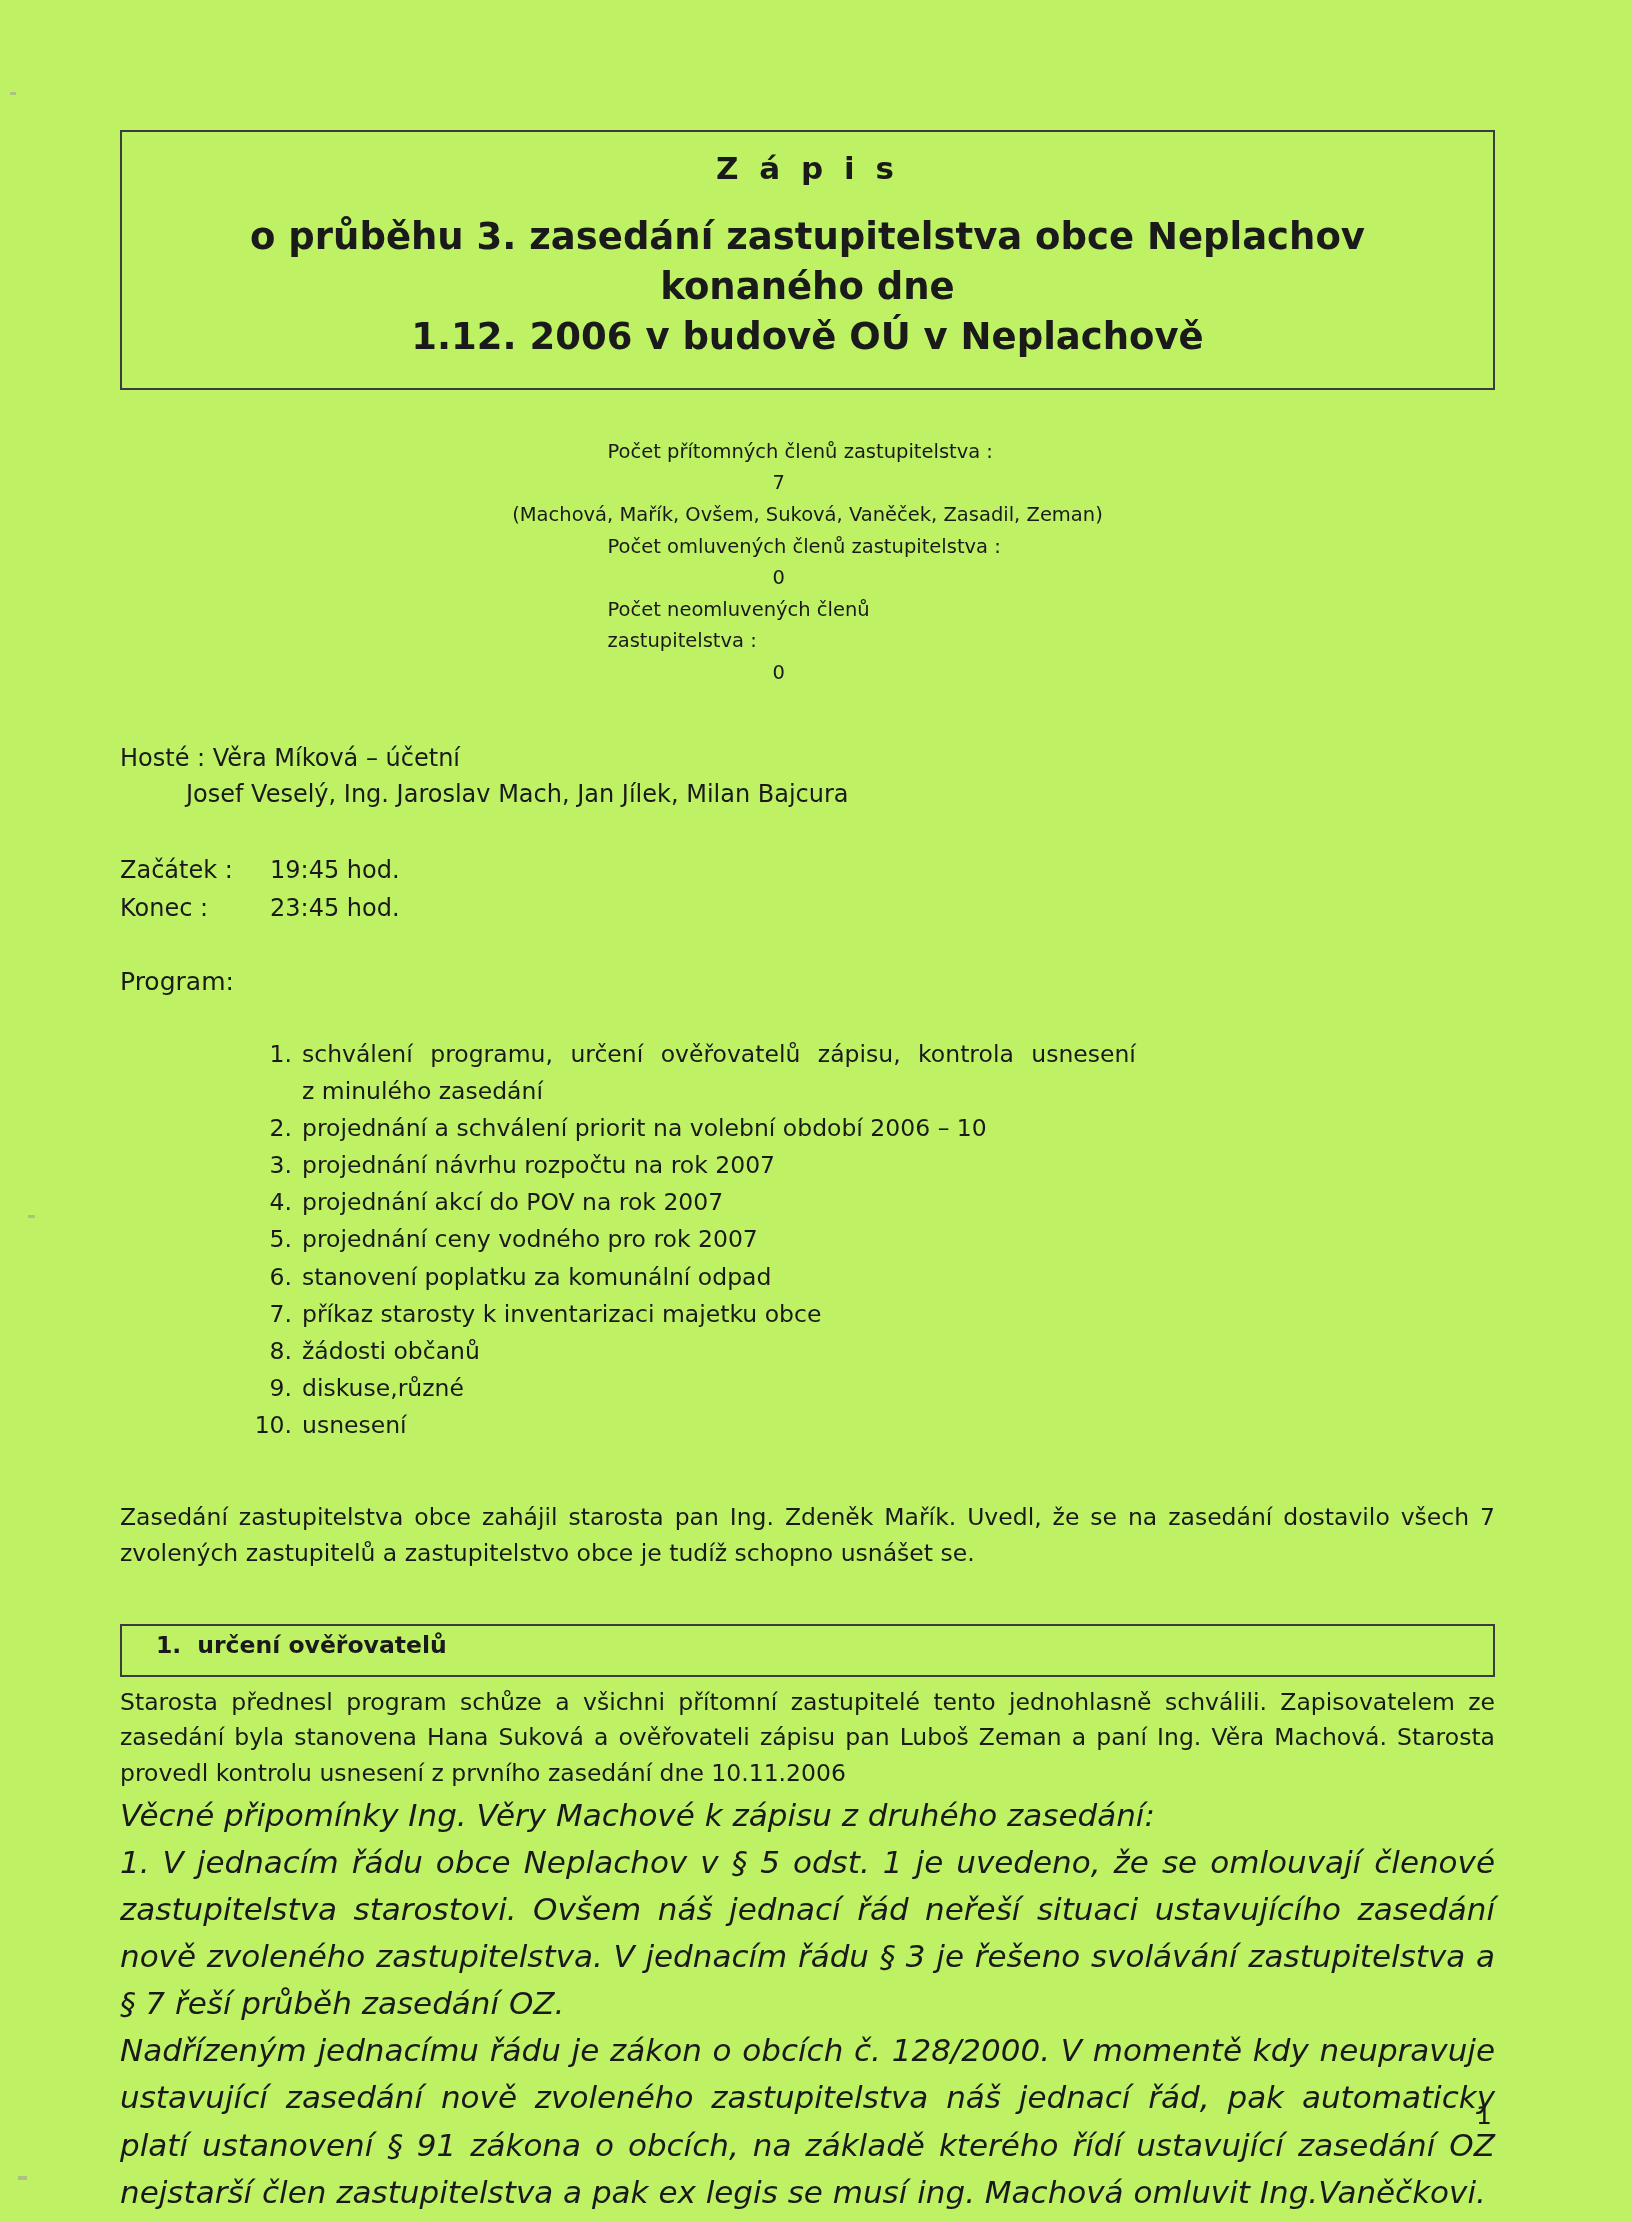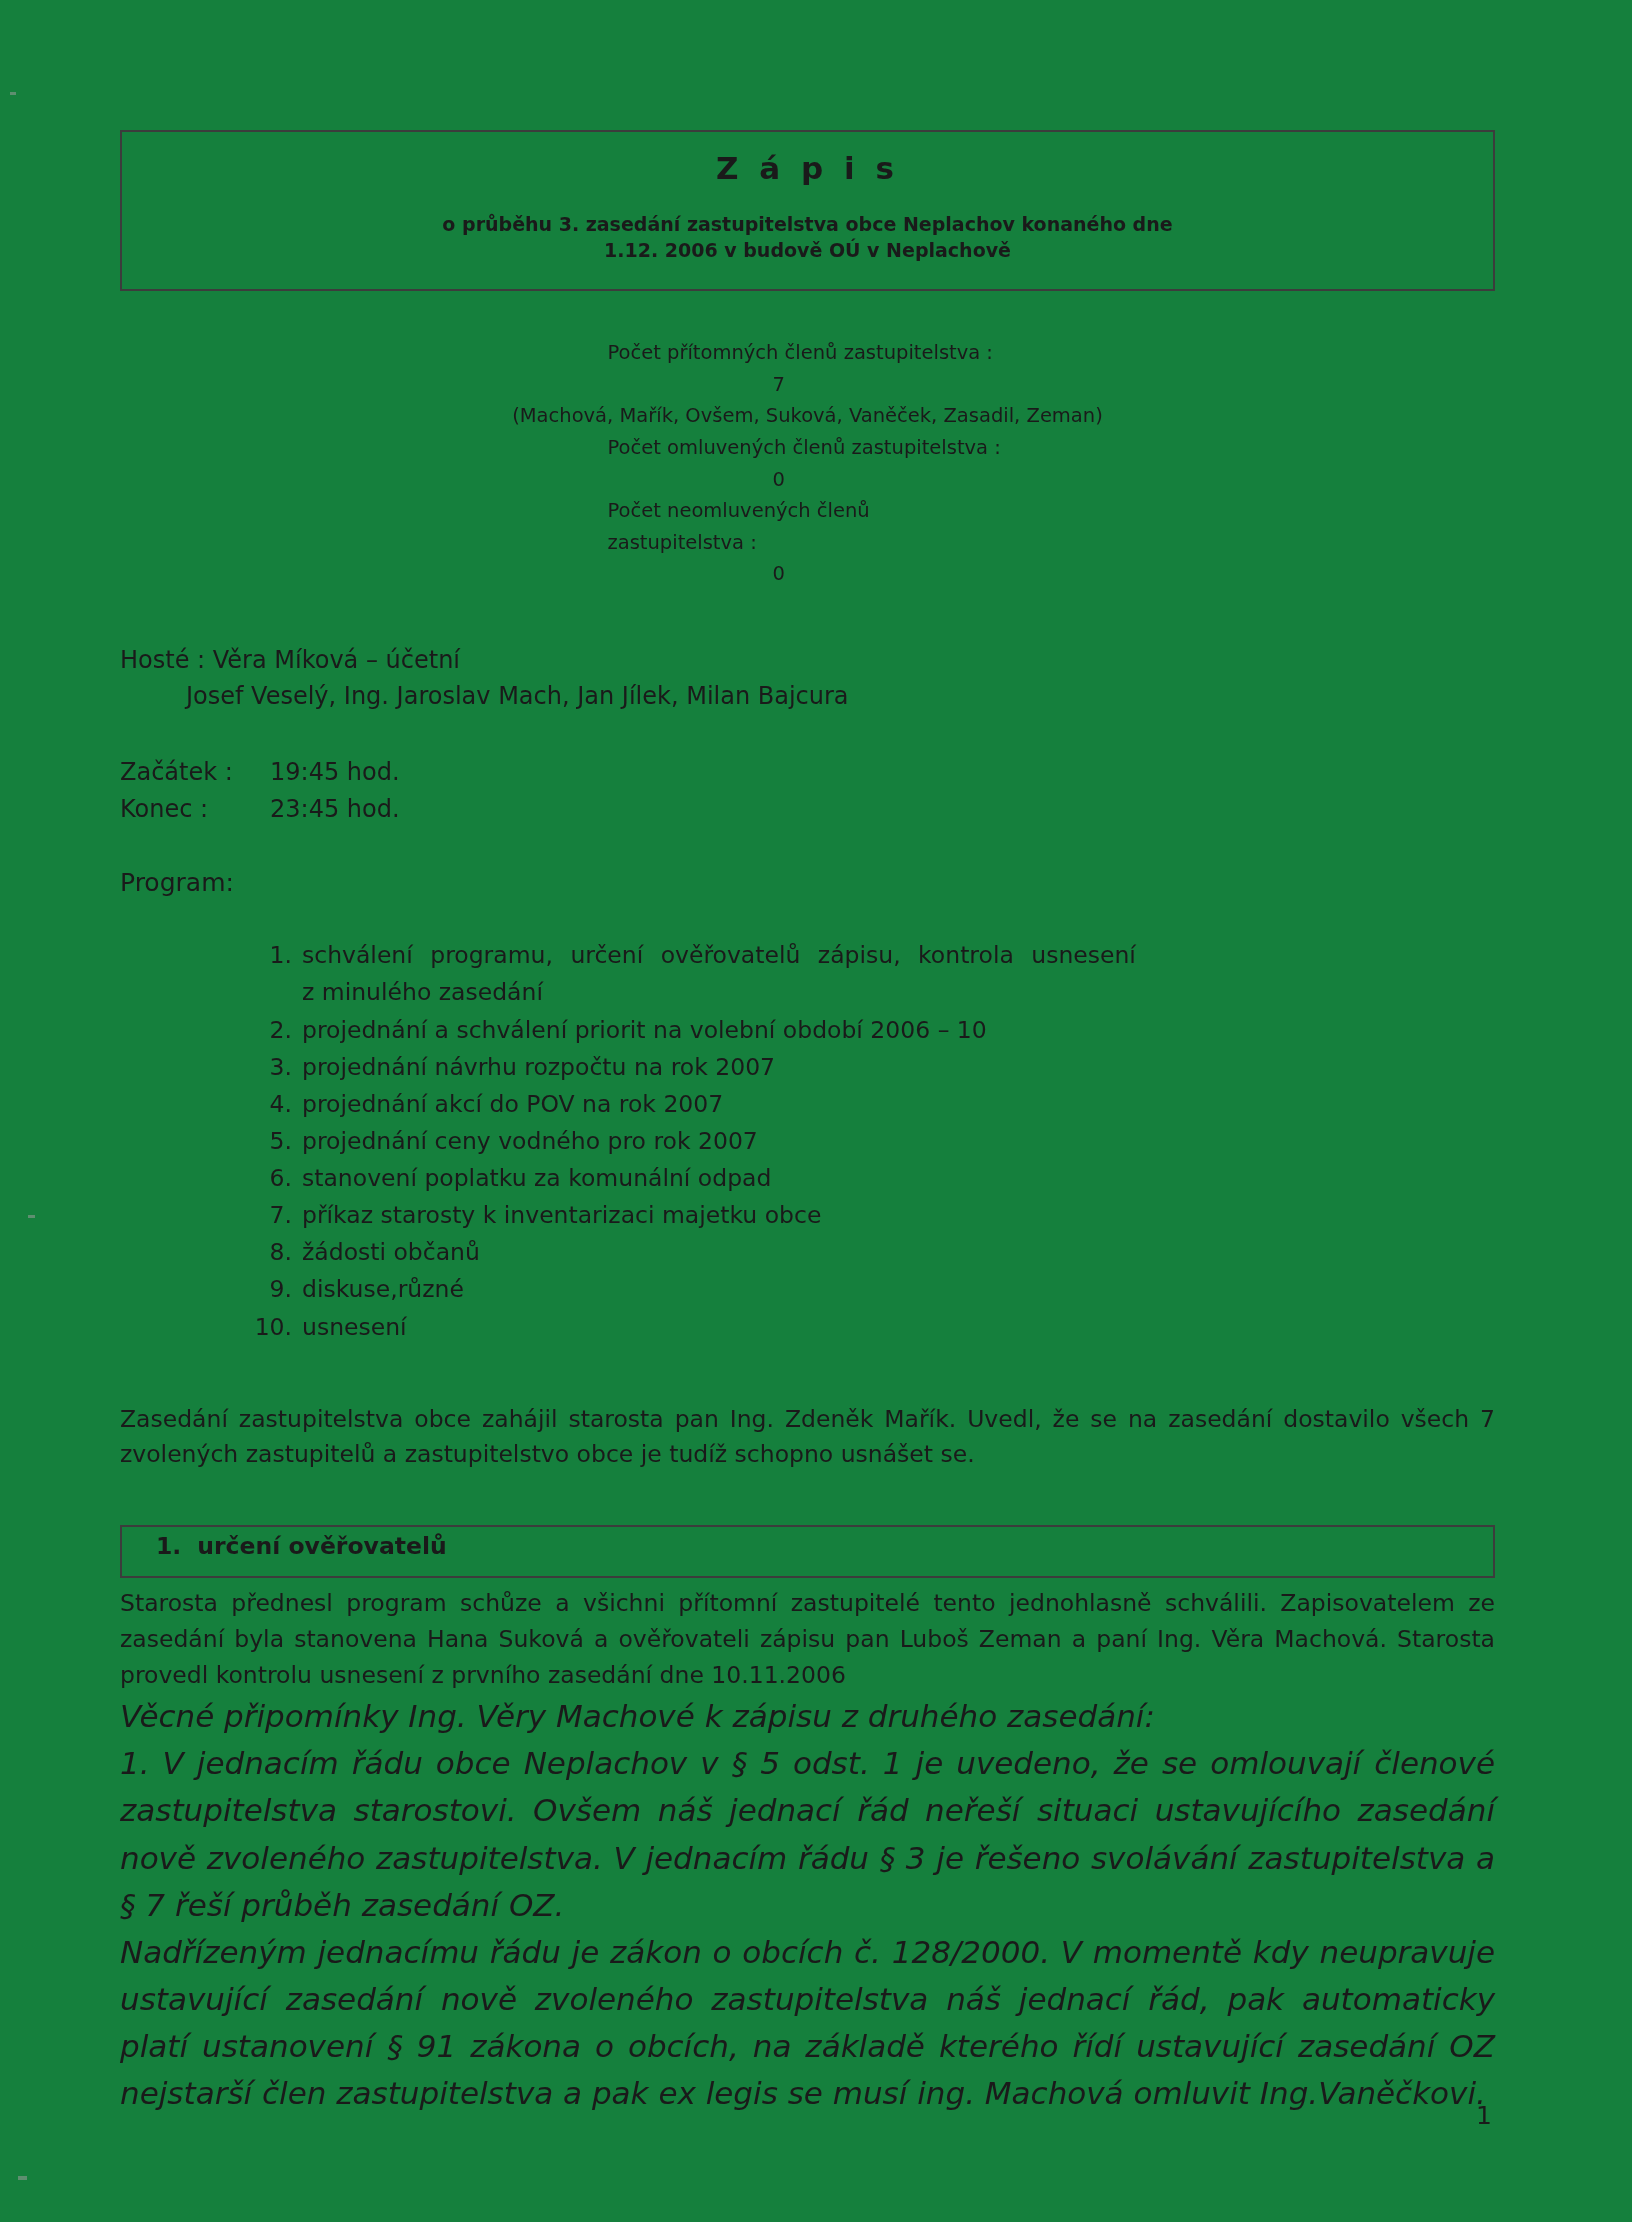--- a/index.html
+++ b/index.html
@@ -13,21 +13,21 @@
     position: relative;
     font-family: "DejaVu Sans", sans-serif;
     color: #1a1a1a;
     overflow: hidden;
   }
   .page {
     position: absolute;
     left: 0; top: 0;
     width: 1632px;
     height: 2222px;
-    background: #15803d;
+    background: #bef264;
   }
   
   .speck {
     position: absolute;
     background: #9a9a9a;
     opacity: .55;
   }
 
   .content {
     position: absolute;
@@ -44,21 +44,21 @@
   }
   .title-main {
     text-align: center;
     font-size: 31px;
     letter-spacing: 5px;
     font-weight: 700;
     margin-bottom: 26px;
   }
   .title-sub {
     text-align: center;
-    font-size: 19px;
+    font-size: 37px;
     font-weight: 700;
     line-height: 1.35;
     padding: 0 30px;
   }
 
   
   .counts {
     margin-top: 46px;
     font-size: 19.5px;
     line-height: 1.62;

